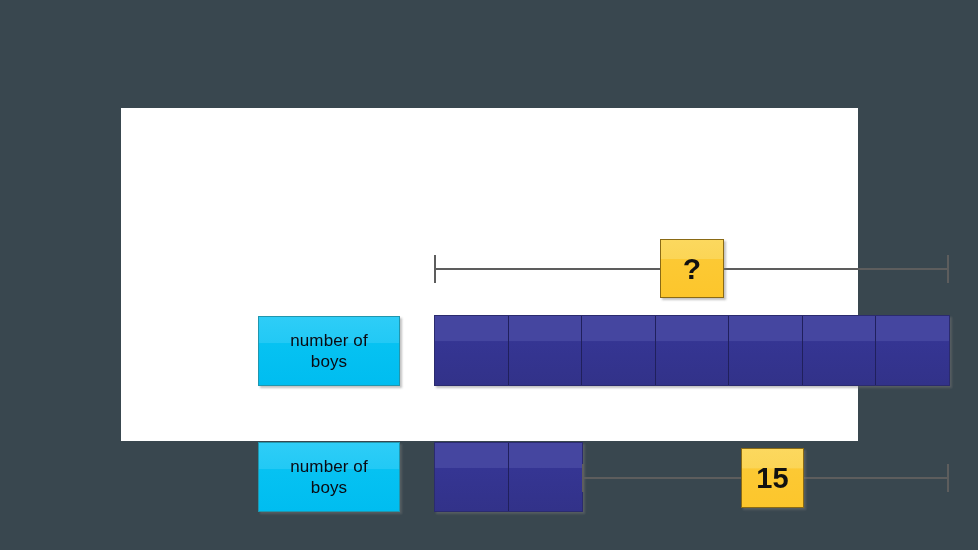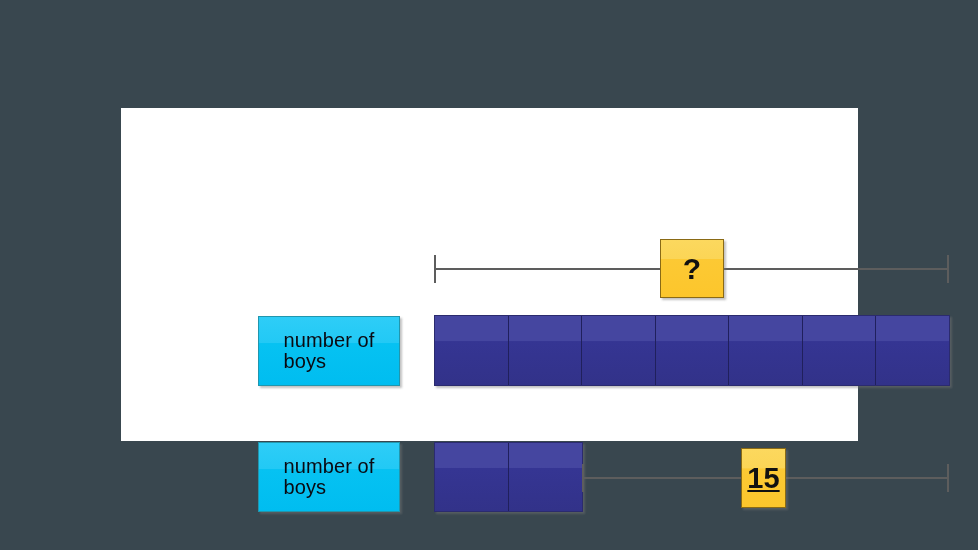--- a/index.html
+++ b/index.html
@@ -34,22 +34,23 @@
   .label-box {
     position: absolute;
     box-sizing: border-box;
     background: linear-gradient(to bottom, #2ecdf7 0%, #22c9f5 38%, #06c2f2 39%, #00bdf0 100%);
     border: 1px solid #2196ad;
     box-shadow: 2px 2px 2px rgba(120,120,120,0.45);
     display: flex;
     align-items: center;
     justify-content: center;
     color: #0a0a12;
-    font-size: 20px;
+    font-size: 17px;
     line-height: 21px;
+    text-align: center;
     letter-spacing: 0.1px;
   }
   .label-box span { display: block; }
 
   #label-boys  { left: 137px; top: 208px; width: 142px; height: 70px; }
   #label-girls { left: 137px; top: 334px; width: 142px; height: 70px; }
 
   
   .bar {
     position: absolute;
@@ -99,23 +100,22 @@
     align-items: center;
     justify-content: center;
     color: #111111;
     font-weight: bold;
   }
   #chip-total {
     left: 539px; top: 131px; width: 64px; height: 59px;
     font-size: 30px;
   }
   #chip-girls {
-    left: 620px; top: 340px; width: 45px; height: 60px;
+    left: 620px; top: 340px; width: 63px; height: 60px;
     font-size: 29px;
-    text-decoration: underline;
   }
 </style>
 </head>
 <body>
 
 <div id="stage">
 
   <div class="panel">
 
     <div class="bracket" id="bracket-total">

